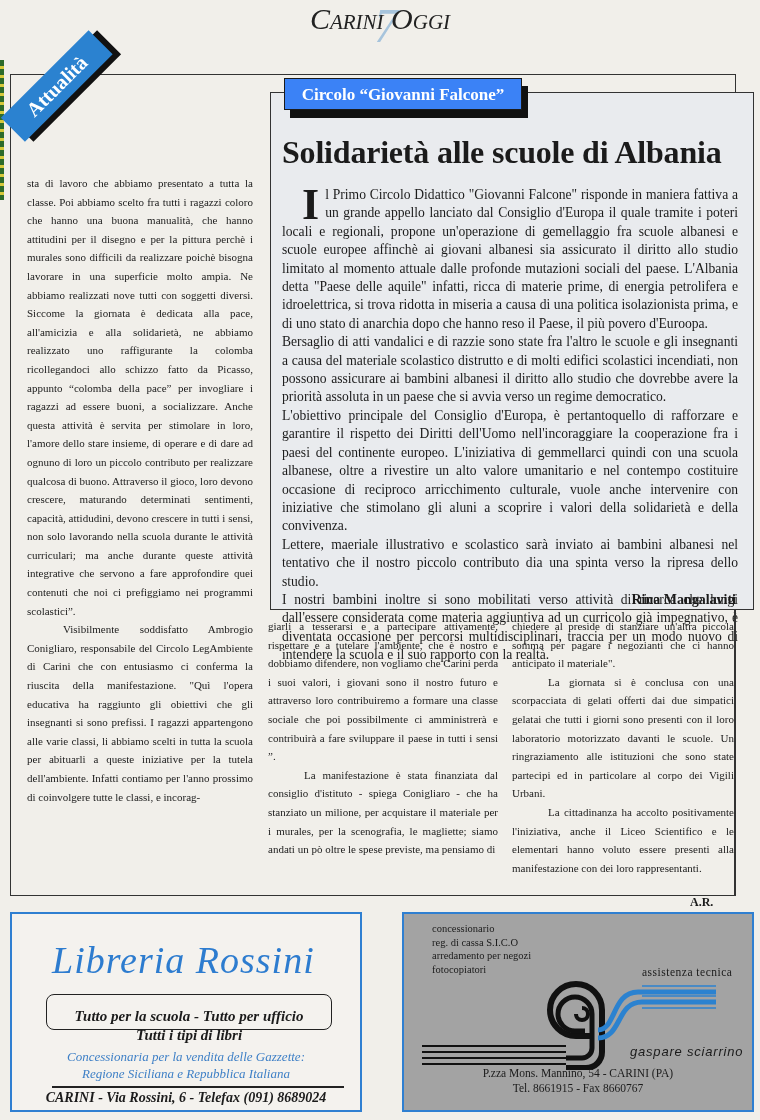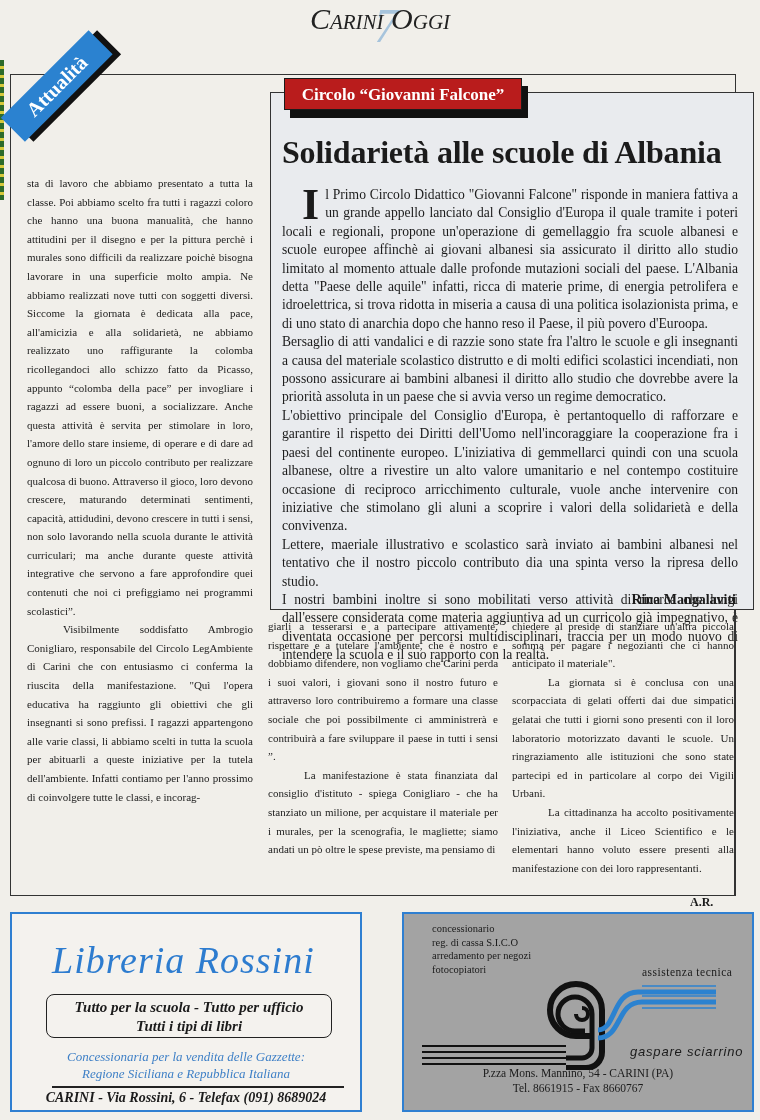--- a/index.html
+++ b/index.html
@@ -45,21 +45,21 @@
 
     .box {
       position: absolute; left: 270px; top: 92px; width: 484px; height: 518px;
       background: #e9ebee; border: 1.5px solid #333; box-sizing: border-box;
     }
     .box-tab-shadow {
       position: absolute; left: 290px; top: 86px; width: 238px; height: 32px; background: #111;
     }
     .box-tab {
       position: absolute; left: 284px; top: 78px; width: 238px; height: 32px;
-      background: #b91c1c; color: #fff; font-weight: bold; font-size: 17px;
+      background: #3b82f6; color: #fff; font-weight: bold; font-size: 17px;
       line-height: 32px; text-align: center; border: 1px solid #1b1b1b; box-sizing: border-box;
     }
     .headline {
       position: absolute; left: 282px; top: 134px; width: 460px;
       font-size: 32px; font-weight: bold; letter-spacing: -0.2px; white-space: nowrap;
       font-family: "Liberation Serif", serif;
     }
     .box-body {
       position: absolute; left: 282px; top: 186px; width: 456px;
       font-size: 13.6px; line-height: 18.4px; text-align: justify;
@@ -91,24 +91,24 @@
 
     .ad-libreria {
       position: absolute; left: 10px; top: 912px; width: 352px; height: 200px;
       border: 2px solid #2f7fd1; box-sizing: border-box; background: #f4f2ee;
     }
     .lib-title {
       position: absolute; left: 40px; top: 24px; font-size: 38px; font-style: italic;
       color: #2d7ccf; font-family: Liberation Serif, serif; letter-spacing: 1px;
     }
     .lib-slogan {
-      position: absolute; left: 34px; top: 80px; width: 286px; height: 44px;
+      position: absolute; left: 34px; top: 80px; width: 286px; height: 36px;
       border: 1.5px solid #222; border-radius: 8px; text-align: center;
       font-style: italic; font-weight: bold; font-size: 15px; line-height: 19px;
-      padding-top: 3px; box-sizing: border-box;
+      padding-top: 12px; box-sizing: border-box;
     }
     .lib-conc {
       position: absolute; left: 0; width: 348px; top: 134px; text-align: center;
       color: #3d7fc6; font-style: italic; font-size: 13px; line-height: 17px;
     }
     .lib-rule {
       position: absolute; left: 40px; top: 172px; width: 292px; height: 1.5px; background: #222;
     }
     .lib-addr {
       position: absolute; left: 0; width: 348px; top: 176px; text-align: center;

